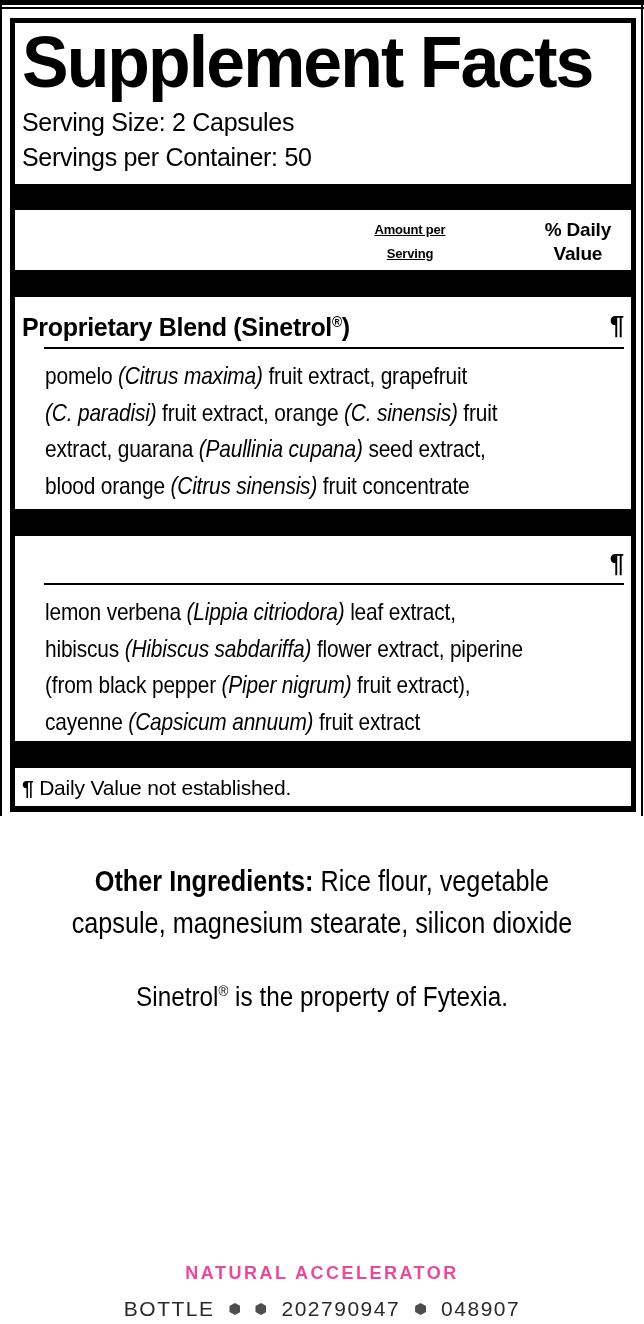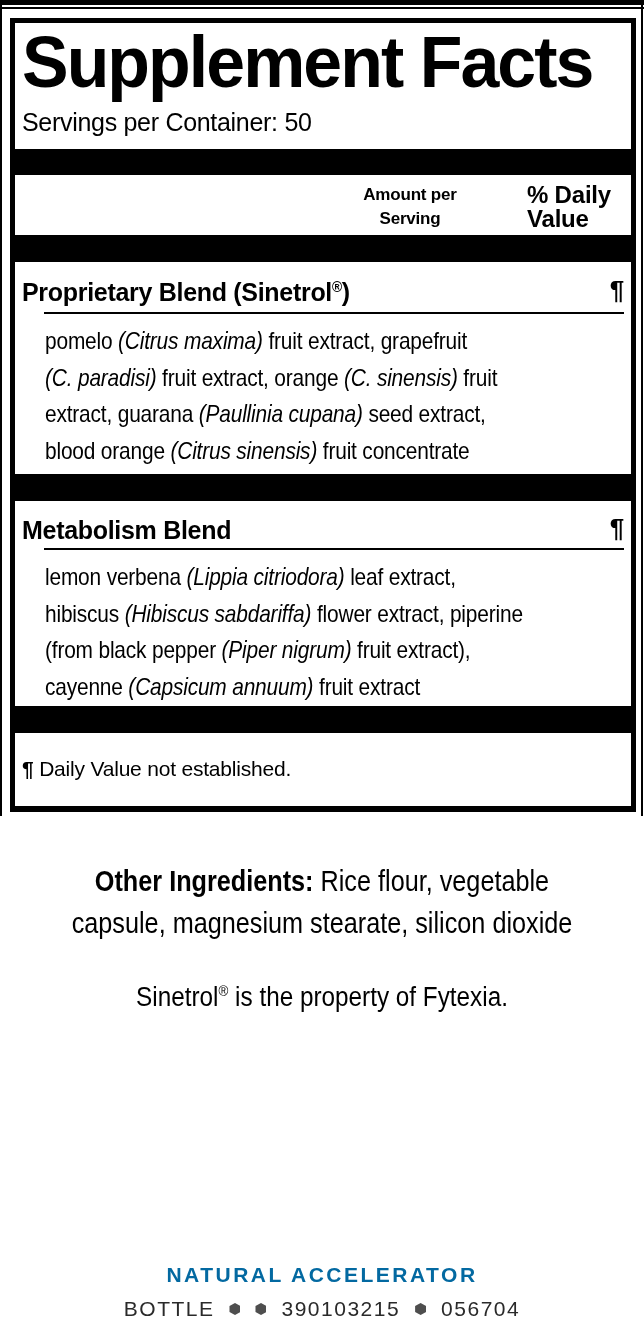--- a/index.html
+++ b/index.html
@@ -32,61 +32,61 @@
   .serving-info{margin-top:5px;font-size:25px;line-height:35px;letter-spacing:-0.3px;}
   .bar{height:26px;background:#000;margin:0 -7px;}
   .bar.b1{margin-top:9px;}
   .bar.b2{height:27px;}
   .bar.b3{height:27px;margin-top:5px;}
   .bar.b4{height:27px;margin-top:1px;}
 
   .col-headers{position:relative;height:60px;}
   .amt-head{
     position:absolute;left:308px;top:8px;width:160px;text-align:center;
-    font-weight:700;font-size:17px;line-height:24px;white-space:pre-line;letter-spacing:-0.2px;
+    font-weight:700;font-size:13px;line-height:24px;white-space:pre-line;letter-spacing:-0.2px;text-decoration:underline;
   }
   .dv-head{
-    position:absolute;right:13px;top:8px;text-align:left;
-    font-weight:700;font-size:24px;line-height:24px;white-space:pre-line;letter-spacing:-0.2px;
+    position:absolute;right:13px;top:8px;text-align:center;
+    font-weight:700;font-size:19px;line-height:24px;white-space:pre-line;letter-spacing:-0.2px;
   }
 
   .blend-row{position:relative;height:31px;font-size:25px;line-height:31px;letter-spacing:-0.3px;}
   .blend-row.r1{margin-top:15px;}
   .blend-row.r2{margin-top:14px;}
   .blend-name{white-space:nowrap;font-weight:bold;}
   .blend-amount{position:absolute;left:308px;top:0;width:160px;text-align:center;}
   .dv-symbol{position:absolute;right:0;top:-2px;font-weight:700;font-size:26px;}
 
   .thin-rule{height:2px;background:#000;margin:4px 0 0 22px;}
   .thin-rule.t2{margin-top:2px;}
 
   .ingredients{
     margin:9px 0 0 23px;font-size:24px;line-height:36.5px;letter-spacing:-0.2px;
     white-space:nowrap;transform:scaleX(0.87);transform-origin:left top;
   }
   .ing-wrap{height:146px;overflow:visible;}
 
-  .footnote{margin-top:22px;font-size:21px;line-height:28px;letter-spacing:-0.2px;}
+  .footnote{margin-top:6px;font-size:21px;line-height:28px;letter-spacing:-0.2px;}
 
   
   .other-ing{
     position:absolute;top:860px;left:0;width:644px;text-align:center;
     font-size:29px;line-height:42px;white-space:nowrap;
     transform:scaleX(0.87);transform-origin:center top;
   }
   .trademark{
     position:absolute;top:980px;left:0;width:644px;text-align:center;
     font-size:27px;line-height:34px;white-space:nowrap;
     transform:scaleX(0.9);transform-origin:center top;
   }
 
   
   .product-name{
     position:absolute;top:1263px;left:0;width:644px;text-align:center;
-    font-weight:700;font-size:21px;letter-spacing:2.5px;color:#0369a1;
+    font-weight:700;font-size:18px;letter-spacing:2.5px;color:#ec4899;
   }
   .codes{
     position:absolute;top:1297px;left:0;width:644px;
     display:flex;justify-content:center;align-items:center;gap:15px;
     font-size:21px;letter-spacing:1.5px;color:#2a2a2a;white-space:nowrap;
   }
   .hex-sep{
     width:11px;height:12px;background:#4e4e4e;flex:0 0 auto;
     clip-path:polygon(50% 0%,100% 25%,100% 75%,50% 100%,0% 75%,0% 25%);
   }
@@ -96,20 +96,21 @@
 
 <div class="edge-top"></div>
 <div class="edge-top2"></div>
 <div class="edge-left"></div>
 <div class="edge-right"></div>
 
 <div class="panel">
   <h1 class="panel-title">Supplement Facts</h1>
 
   <div class="serving-info">
+    <div>Serving Size: 2 Capsules</div>
     <div>Servings per Container: 50</div>
   </div>
 
   <div class="bar b1"></div>
 
   <div class="col-headers">
     <div class="amt-head">Amount per
 Serving</div>
     <div class="dv-head">% Daily
 Value</div>
@@ -122,37 +123,36 @@
     <span class="dv-symbol">¶</span>
   </div>
   <div class="thin-rule"></div>
   <div class="ing-wrap">
     <div class="ingredients"><span>pomelo </span><span class="it">(Citrus maxima)</span><span> fruit extract, grapefruit</span><br><span class="it">(C. paradisi)</span><span> fruit extract, orange </span><span class="it">(C. sinensis)</span><span> fruit</span><br><span>extract, guarana </span><span class="it">(Paullinia cupana)</span><span> seed extract,</span><br><span>blood orange </span><span class="it">(Citrus sinensis)</span><span> fruit concentrate</span></div>
   </div>
 
   <div class="bar b3"></div>
 
   <div class="blend-row r2">
-    <span class="blend-name"><span>Metabolism Blend</span></span>
     <span class="dv-symbol">¶</span>
   </div>
   <div class="thin-rule t2"></div>
   <div class="ing-wrap">
     <div class="ingredients"><span>lemon verbena </span><span class="it">(Lippia citriodora)</span><span> leaf extract,</span><br><span>hibiscus </span><span class="it">(Hibiscus sabdariffa)</span><span> flower extract, piperine</span><br><span>(from black pepper </span><span class="it">(Piper nigrum)</span><span> fruit extract),</span><br><span>cayenne </span><span class="it">(Capsicum annuum)</span><span> fruit extract</span></div>
   </div>
 
   <div class="bar b4"></div>
 
   <div class="footnote"><span class="bd">¶ </span><span>Daily Value not established.</span></div>
 </div>
 
 <div class="other-ing"><span class="bd">Other Ingredients: </span><span>Rice flour, vegetable</span><br><span>capsule, magnesium stearate, silicon dioxide</span></div>
 <div class="trademark"><span>Sinetrol</span><span class="sp">®</span><span> is the property of Fytexia.</span></div>
 
 <div class="product-name">NATURAL ACCELERATOR</div>
 <div class="codes">
   <span>BOTTLE</span>
   <span class="hex-sep"></span>
   <span class="hex-sep"></span>
-  <span>390103215</span>
+  <span>202790947</span>
   <span class="hex-sep"></span>
-  <span>056704</span>
+  <span>048907</span>
 </div>
 
 </body></html>

